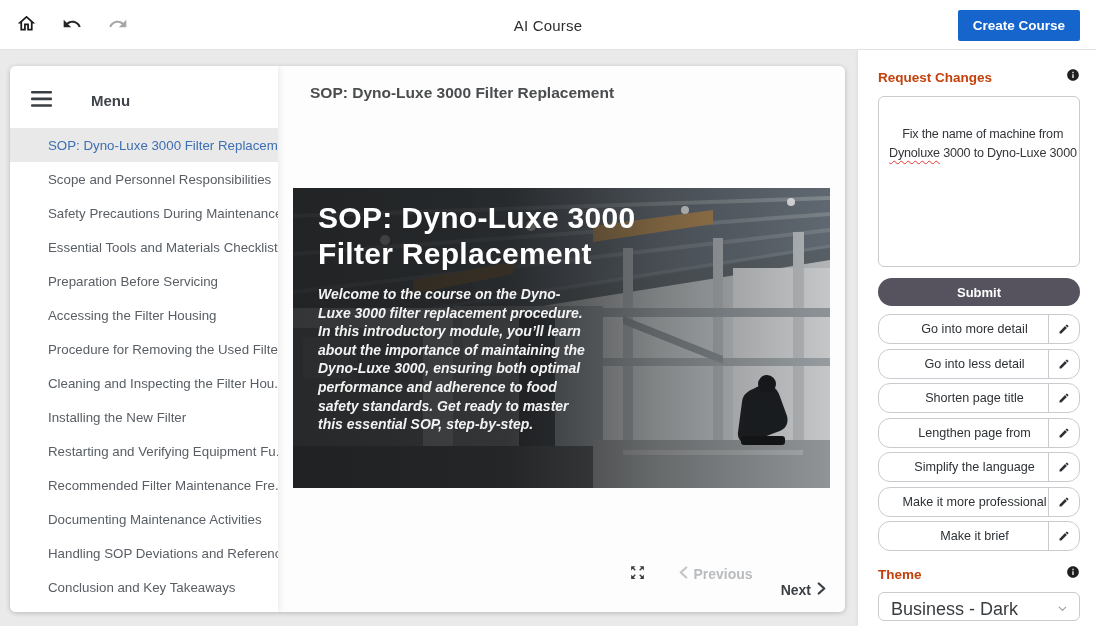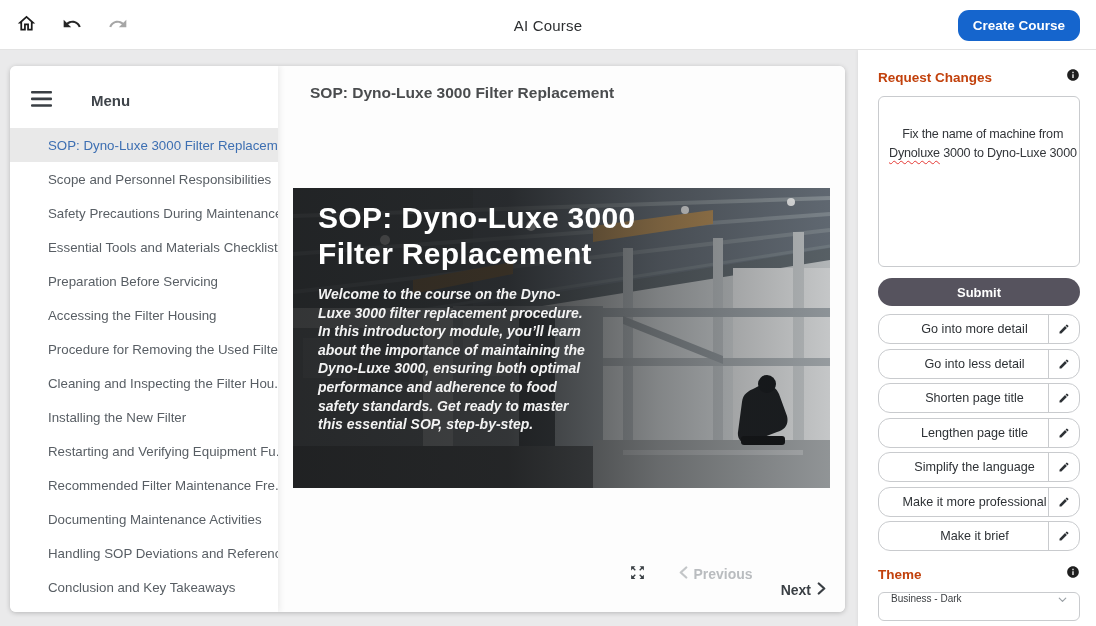--- a/index.html
+++ b/index.html
@@ -4,21 +4,21 @@
 <style>
   * { margin:0; padding:0; box-sizing:border-box; }
   html,body { width:1096px; height:626px; overflow:hidden; font-family:"Liberation Sans", sans-serif; }
   body { background:#eaeaeb; position:relative; }
 
   
   .topbar { position:absolute; left:0; top:0; width:1096px; height:50px; background:#ffffff; border-bottom:1px solid #e3e3e3; z-index:30; }
   .topbar-left { position:absolute; left:10px; top:0; height:50px; display:flex; align-items:center; gap:14px; }
   .icon-btn { width:32px; height:32px; display:flex; align-items:center; justify-content:center; border:none; background:transparent; cursor:pointer; border-radius:4px; }
   .topbar-title { position:absolute; left:50%; top:0; transform:translateX(-50%); height:50px; display:flex; align-items:center; font-size:15px; color:#2d2f31; font-weight:500; letter-spacing:.2px; }
-  .create-course-btn { position:absolute; right:16px; top:10px; height:31px; padding:0 15px; background:var(--accent-blue,#1565cd); color:#fff; font-weight:700; font-size:13.5px; border:none; border-radius:11px; cursor:pointer; font-family:inherit; }
+  .create-course-btn { position:absolute; right:16px; top:10px; height:31px; padding:0 15px; background:var(--accent-blue,#1565cd); color:#fff; font-weight:700; font-size:13.5px; border:none; border-radius:2px; cursor:pointer; font-family:inherit; }
 
   
   .card { position:absolute; left:10px; top:66px; width:835px; height:546px; background:#ffffff; border-radius:6px; box-shadow:0 1px 5px rgba(0,0,0,.22); display:flex; overflow:hidden; z-index:10; }
 
   
   .menu-panel { width:268px; height:100%; background:#ffffff; box-shadow:2px 0 6px rgba(0,0,0,.07); position:relative; z-index:2; flex:0 0 268px; }
   .menu-header { display:flex; align-items:center; gap:38px; padding:22px 0 16px 19px; }
   .menu-title { font-size:15px; font-weight:700; color:#3f444a; }
   .menu-list { }
   .menu-item { height:34px; display:flex; align-items:center; padding-left:38px; padding-right:8px; font-size:13.3px; color:#585e64; cursor:pointer; white-space:nowrap; overflow:hidden; }
@@ -47,21 +47,21 @@
   .sb-heading-row { display:flex; align-items:center; justify-content:space-between; margin-bottom:10px; }
   .sb-heading { font-size:13.5px; font-weight:700; color:#c2410c; }
   .request-box { width:202px; height:171px; border:1px solid #c9cbce; border-radius:6px; padding:9px 4px 9px 10px; font-size:12.6px; line-height:1.5; color:#33363a; white-space:pre; overflow:hidden; letter-spacing:-.2px; cursor:text; }
   .misspell { text-decoration:underline wavy #e53935 1px; text-underline-offset:3px; }
   .submit-btn { margin-top:11px; width:202px; height:28px; background:var(--submit-bg,#56535e); color:#fff; border:none; border-radius:14px; font-size:13px; font-weight:700; font-family:inherit; cursor:pointer; }
   .qa-list { margin-top:8px; display:flex; flex-direction:column; gap:4.5px; }
   .qa-btn { width:202px; height:30px; background:#fff; border:1px solid #c9cbce; border-radius:12px; display:flex; align-items:stretch; cursor:pointer; overflow:hidden; }
   .qa-label { flex:1; display:flex; align-items:center; justify-content:center; font-size:12.6px; color:#2e3236; padding-left:22px; }
   .qa-icon { width:31px; border-left:1px solid #c9cbce; display:flex; align-items:center; justify-content:center; }
   .theme-row { margin-top:14px; }
-  .theme-select { margin-top:9px; width:202px; height:29px; border:1px solid #c9cbce; border-radius:6px; display:flex; align-items:flex-start; justify-content:space-between; padding:0 10px 0 12px; font-size:10px; color:#3a3d40; cursor:pointer; background:#fff; }
+  .theme-select { margin-top:9px; width:202px; height:29px; border:1px solid #c9cbce; border-radius:6px; display:flex; align-items:flex-end; justify-content:space-between; padding:0 10px 0 12px; font-size:18px; color:#3a3d40; cursor:pointer; background:#fff; }
   .theme-thumb { margin-top:17px; width:202px; height:60px; overflow:hidden; border-radius:2px; position:relative; }
   .theme-thumb svg { position:absolute; left:0; top:0; width:100%; height:100%; }
 </style>
 </head>
 <body>
 
 <header class="topbar">
   <div class="topbar-left">
     <button class="icon-btn">
       <span>
@@ -264,21 +264,21 @@
   </div>
       <div class="qa-btn">
     <span class="qa-label">Shorten page title</span>
     <span class="qa-icon">
       <svg width="12" height="12" viewBox="0 0 24 24">
             <path d="M3 17.25V21h3.75L17.81 9.94l-3.75-3.75L3 17.25zM20.71 7.04c.39-.39.39-1.02 0-1.41l-2.34-2.34a.9959.9959 0 0 0-1.41 0l-1.83 1.83 3.75 3.75 1.83-1.83z" fill="#2e3236"></path>
           </svg>
     </span>
   </div>
       <div class="qa-btn">
-    <span class="qa-label">Lengthen page title</span>
+    <span class="qa-label">Lengthen page from</span>
     <span class="qa-icon">
       <svg width="12" height="12" viewBox="0 0 24 24">
             <path d="M3 17.25V21h3.75L17.81 9.94l-3.75-3.75L3 17.25zM20.71 7.04c.39-.39.39-1.02 0-1.41l-2.34-2.34a.9959.9959 0 0 0-1.41 0l-1.83 1.83 3.75 3.75 1.83-1.83z" fill="#2e3236"></path>
           </svg>
     </span>
   </div>
       <div class="qa-btn">
     <span class="qa-label">Simplify the language</span>
     <span class="qa-icon">
       <svg width="12" height="12" viewBox="0 0 24 24">

